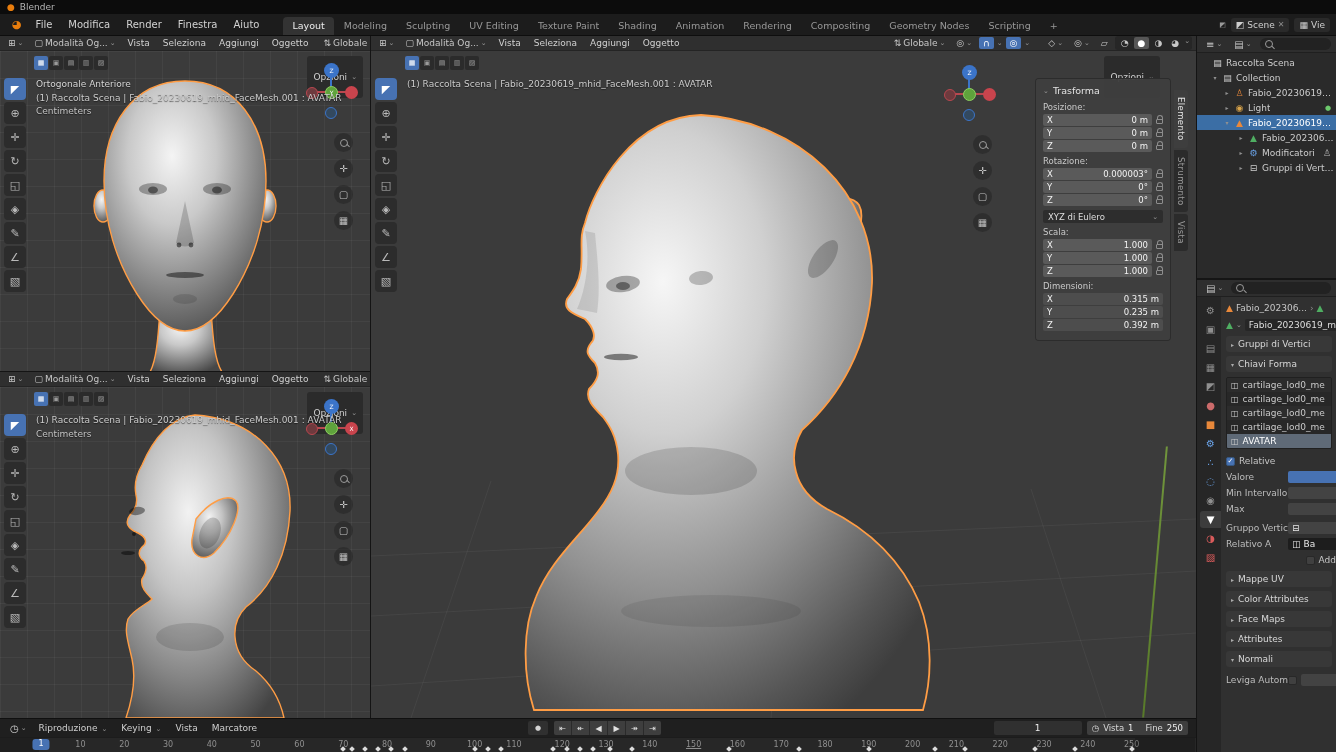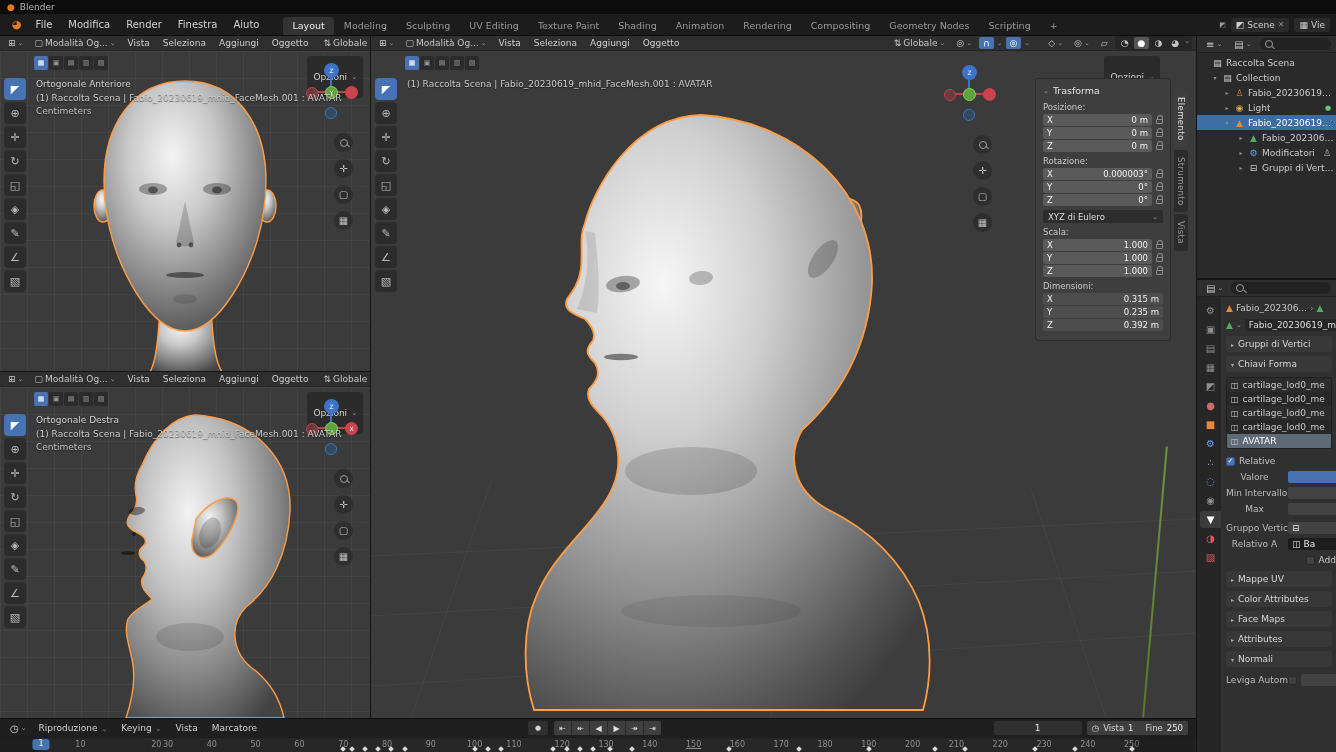--- a/index.html
+++ b/index.html
@@ -97,21 +97,21 @@
 .crumb2{display:flex;align-items:center;gap:3px;height:15px;margin-top:2px;white-space:nowrap;overflow:hidden}
 .crumb2 .fld{background:#262626;border-radius:2px;padding:1px 4px;display:flex;gap:3px;align-items:center;color:#ddd}
 .panel-h{display:flex;align-items:center;gap:4px;height:16px;background:#383838;border-radius:3px;margin:4px 4px 0 0;padding:0 5px;color:#d8d8d8;white-space:nowrap;overflow:hidden}
 .panel-h .disc{font-size:6px;color:#aaa}
 .sk-list{margin:5px 4px 0 0;background:#272727;border:1px solid #202020;border-radius:2px;overflow:hidden}
 .sk-row{display:flex;align-items:center;gap:4px;height:14px;padding:0 4px;white-space:nowrap;overflow:hidden;color:#c9c9c9}
 .sk-row:nth-child(odd){background:#2c2c2c}
 .sk-row.selected{background:#5f6a77;color:#fff}
 .sk-ico{font-size:8px;color:#cfcfcf}
 .frow{display:flex;align-items:center;height:14px;margin-top:2px;white-space:nowrap}
-.frow .flabel{width:62px;text-align:center;padding-right:5px;color:#bdbdbd;flex:0 0 auto;overflow:hidden}
+.frow .flabel{width:62px;text-align:left;padding-right:5px;color:#bdbdbd;flex:0 0 auto;overflow:hidden}
 .ffield{width:78px;height:12px;background:#434343;border-radius:2px;flex:0 0 auto;display:flex;align-items:center;gap:3px;padding:0 4px;color:#e8e8e8}
 .ffield.blue{background:#4772b3}
 .ffield.dark{background:#1d1d1d}
 .cb{width:9px;height:9px;border-radius:2px;background:#404040;border:1px solid #282828;flex:0 0 auto;display:flex;align-items:center;justify-content:center;font-size:7px;color:#fff}
 .cb.checked{background:#4772b3;border-color:#35567f}
 
 .timeline{height:34px;display:flex;flex-direction:column;border-top:1px solid #101010}
 .tl-menus{height:18px;background:#1f1f1f;display:flex;align-items:center;gap:2px;padding:0 6px;position:relative}
 .tl-menu{padding:0 6px;font-size:9px;color:#cfcfcf}
 .has-chev::after{content:"⌄";font-size:7px;color:#949494;margin-left:4px}
@@ -413,21 +413,20 @@
             <div class="tool-btn" data-name="transform-icon">◈</div>
 
             <div class="tool-btn" data-name="annotate-icon">✎</div>
 
             <div class="tool-btn" data-name="measure-icon">∠</div>
 
             <div class="tool-btn" data-name="add-cube-icon">▧</div>
 
         </div>
         <div class="vp-info" data-name="viewport-right-info">
-          <div data-name="view-name">Ortogonale Destra</div>
           <div class="ctx" data-name="context-path">(1) Raccolta Scena | Fabio_20230619_mhid_FaceMesh.001 : AVATAR</div>
           <div class="units" data-name="units-label">Centimeters</div>
         </div>
         <div class="gizmo" data-name="navigation-gizmo" style="right:12px;top:12px">
           <div class="gz-line-v"></div>
                 <div class="gz-line-h"></div>
           <div class="gz z" data-name="axis-z-icon">Z</div>
           <div class="gz xm" data-name="axis-y-neg-icon"></div>
           <div class="gz x" data-name="axis-x-icon">X</div>
           <div class="gz y" data-name="axis-y-icon"></div>
@@ -761,21 +760,21 @@
         <span data-name="clock-icon" data-icon="clock-icon">◷</span>
         <span data-name="start-label">Vista</span>
         <span class="val" data-name="start-value">1</span>
         <span data-name="end-label" style="margin-left:8px">Fine</span>
         <span class="val" data-name="end-value">250</span>
       </div>
     </div>
   </div>
   <div class="ruler" data-name="timeline-ruler">
           <span class="ruler-num" data-name="ruler-frame-label" style="left: 80.42px;">10</span>
-          <span class="ruler-num" data-name="ruler-frame-label" style="left: 124.22px; margin-left: 32px;">20</span>
+          <span class="ruler-num" data-name="ruler-frame-label" style="left: 124.22px;">20</span>
           <span class="ruler-num" data-name="ruler-frame-label" style="left: 168.02px;">30</span>
           <span class="ruler-num" data-name="ruler-frame-label" style="left: 211.82px;">40</span>
           <span class="ruler-num" data-name="ruler-frame-label" style="left: 255.62px;">50</span>
           <span class="ruler-num" data-name="ruler-frame-label" style="left: 299.42px;">60</span>
           <span class="ruler-num" data-name="ruler-frame-label" style="left: 343.22px;">70</span>
           <span class="ruler-num" data-name="ruler-frame-label" style="left: 387.02px;">80</span>
           <span class="ruler-num" data-name="ruler-frame-label" style="left: 430.82px;">90</span>
           <span class="ruler-num" data-name="ruler-frame-label" style="left: 474.62px;">100</span>
           <span class="ruler-num" data-name="ruler-frame-label" style="left: 514px; text-align: center;">110</span>
           <span class="ruler-num" data-name="ruler-frame-label" style="left: 562.22px;">120</span>

